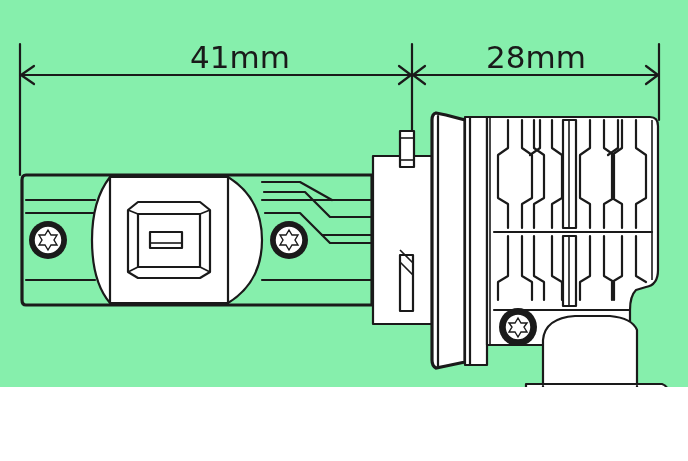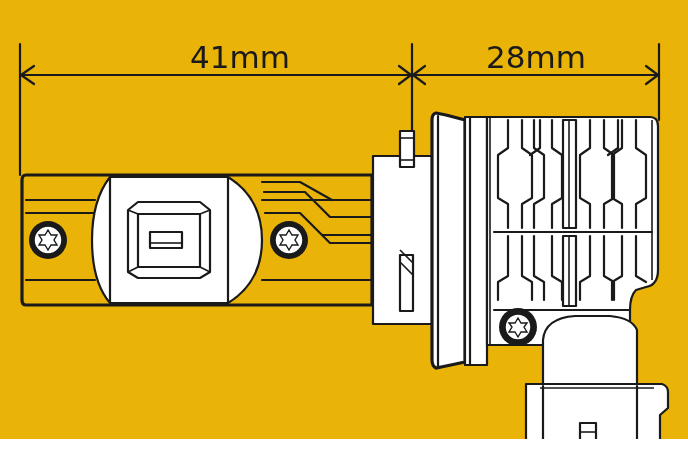--- a/index.html
+++ b/index.html
@@ -1,16 +1,16 @@
 <!DOCTYPE html>
 <html><head>
 <meta charset="utf-8">
 <style>
   html, body { margin:0; padding:0; background:#ffffff; }
-  #stage { position:relative; width:688px; height:439px; overflow:hidden; background:#eab308; }
+  #stage { position:relative; width:688px; height:387px; overflow:hidden; background:#86efac; }
   svg { position:absolute; left:0; top:0; }
   .dim-label { font-family:"DejaVu Sans", sans-serif; font-size:31px; fill:#1a1a1a; }
   .ln { stroke:#1a1a1a; fill:none; stroke-width:2.2; stroke-linejoin:round; stroke-linecap:round; }
   .thin { stroke:#1a1a1a; fill:none; stroke-width:1.6; }
   .thick { stroke:#1a1a1a; fill:none; stroke-width:3.2; }
   .fillw { fill:#ffffff; }
 </style>
 </head>
 <body>
 

